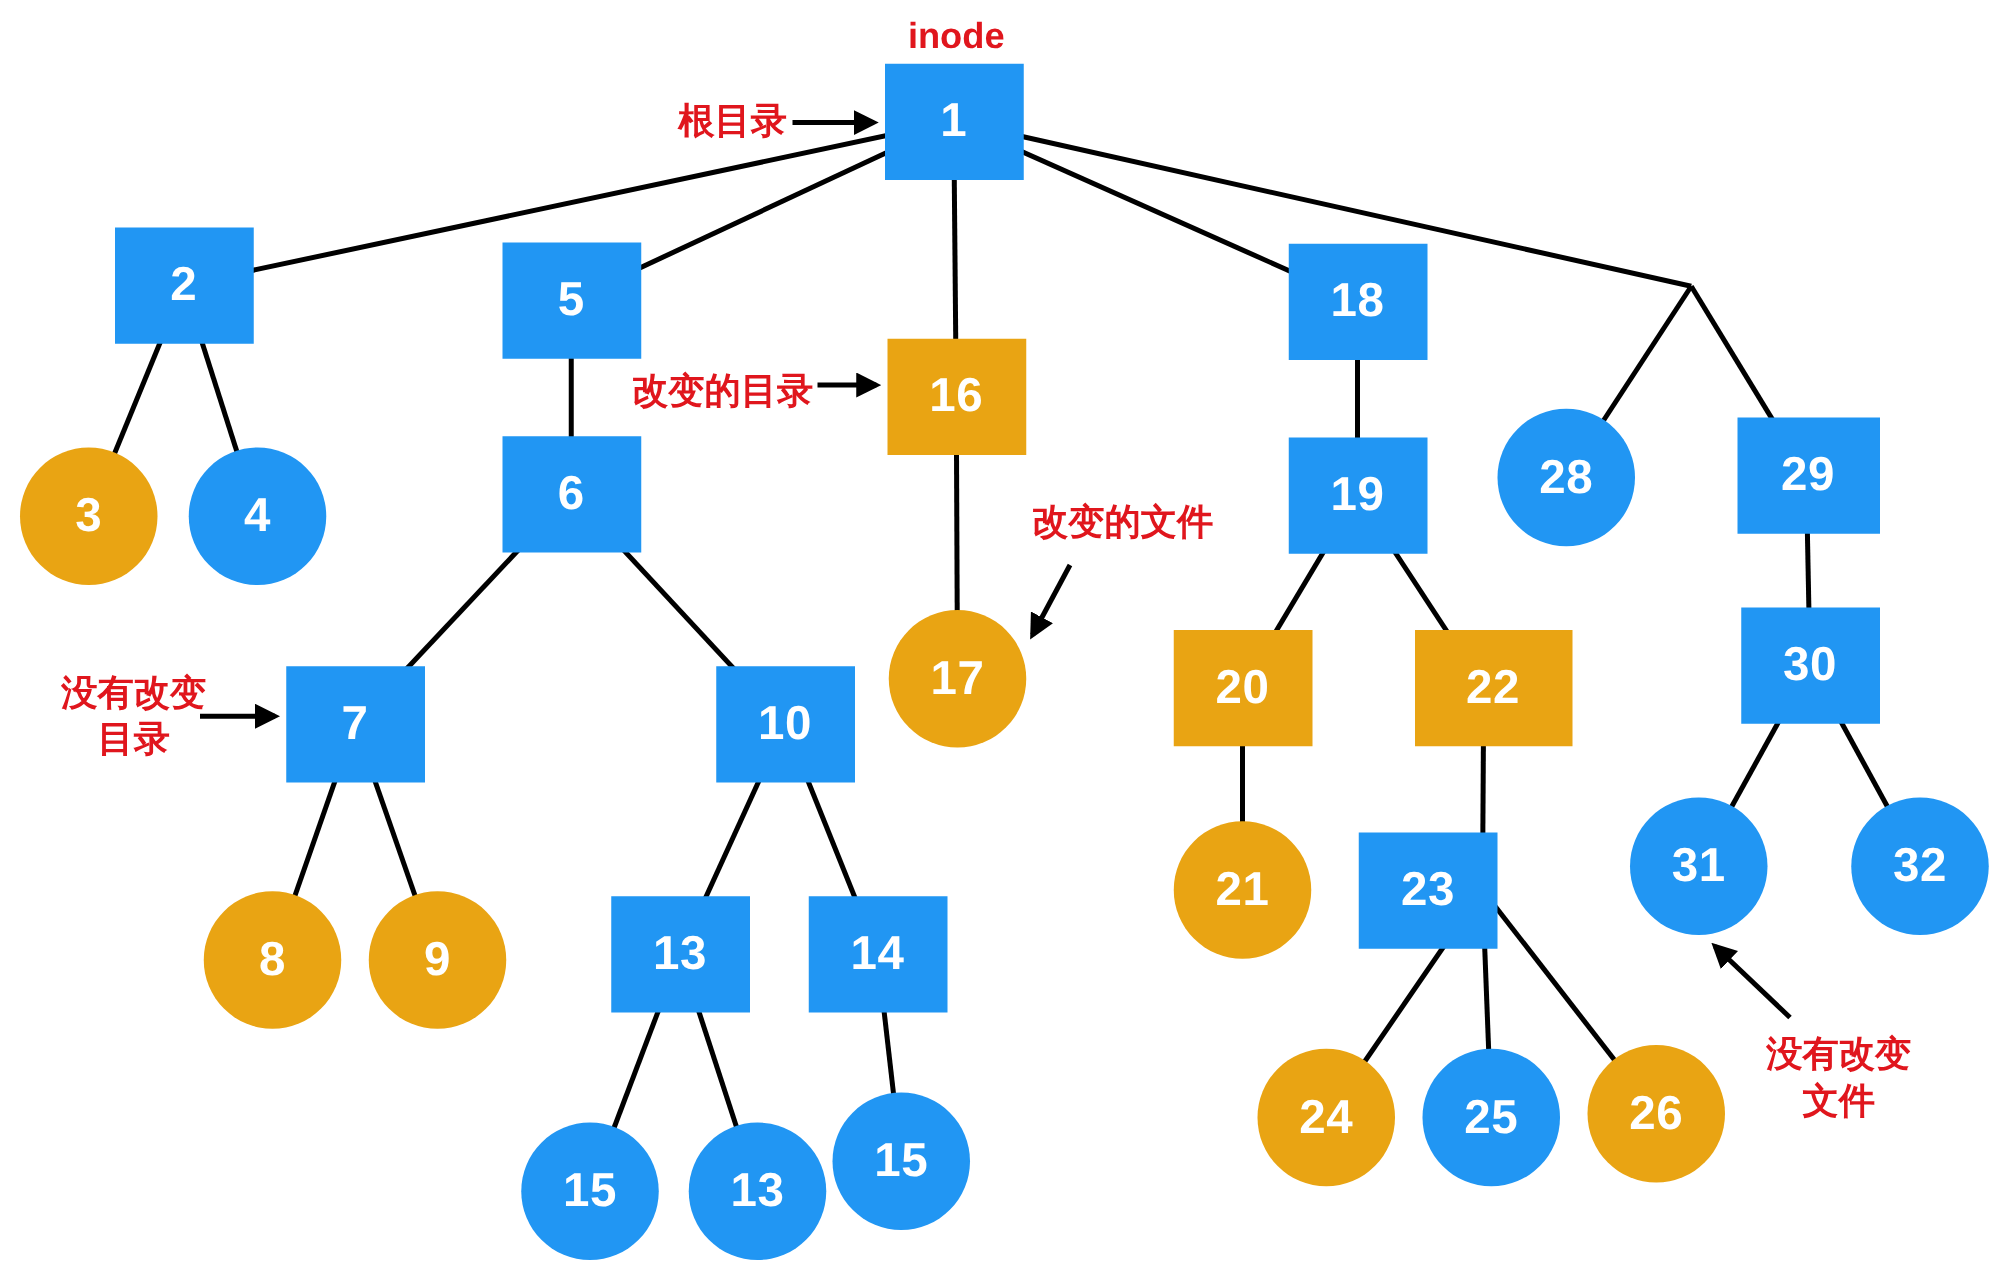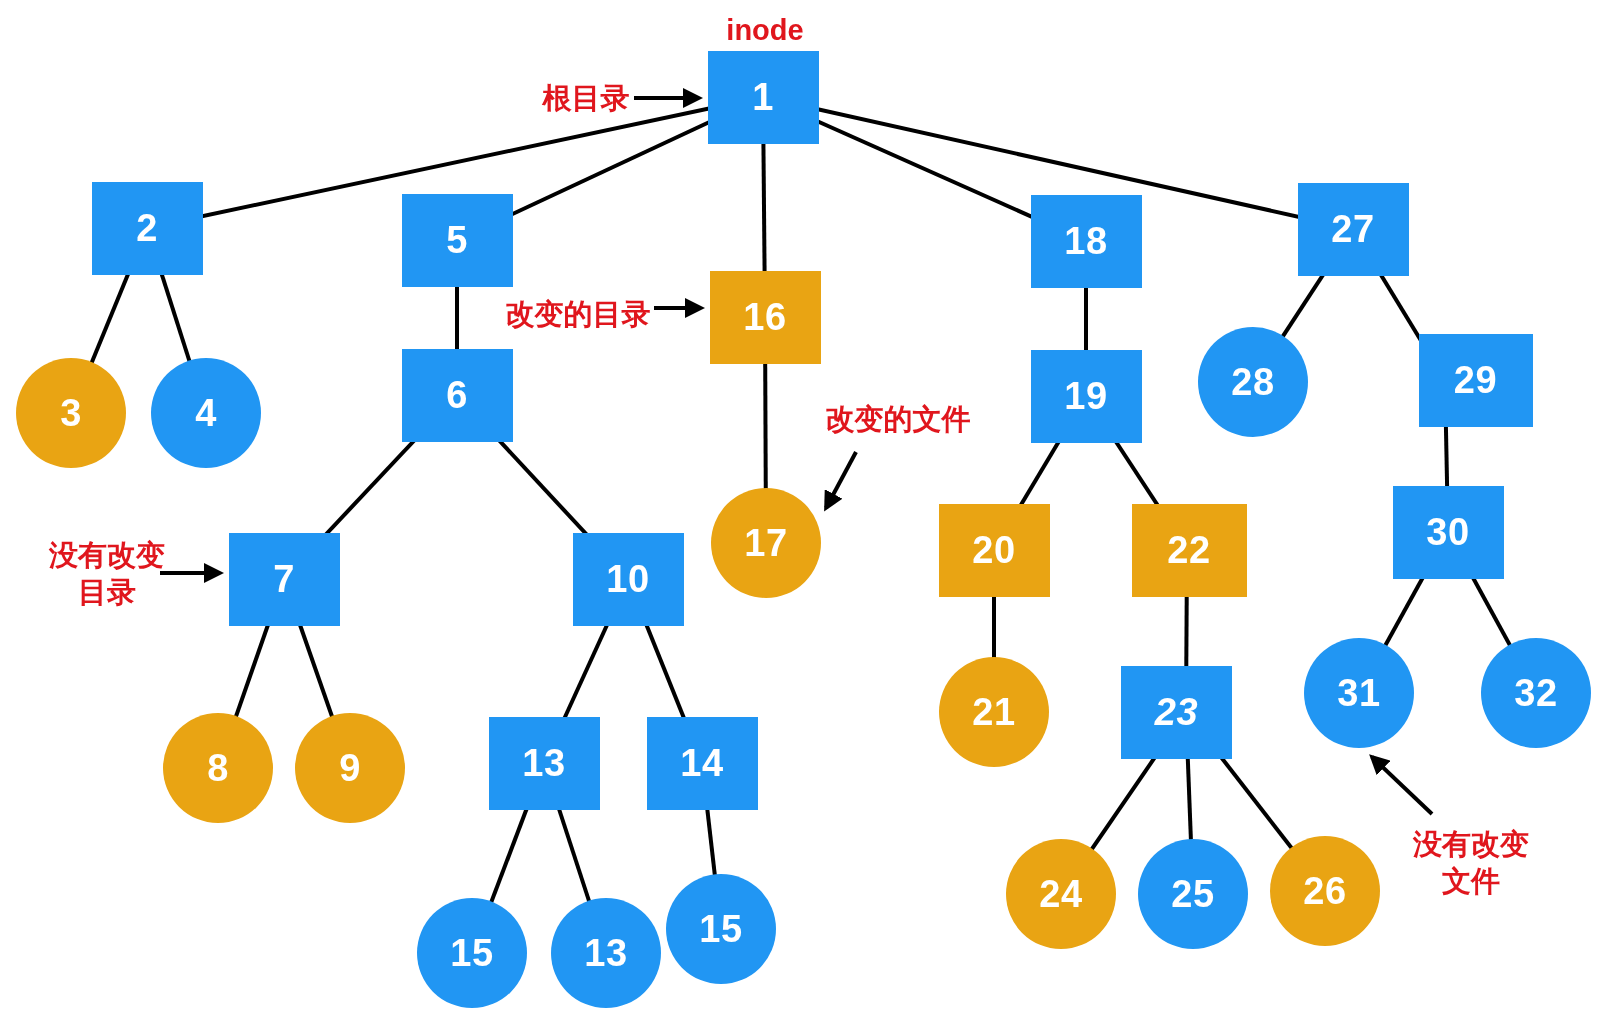--- a/index.html
+++ b/index.html
@@ -165,42 +165,39 @@
       </div>
       <div class="node square unchanged" style="left: 1030.5px; top: 349.5px; width: 111px; height: 93px;">
         <span>19</span>
       </div>
       <div class="node square changed" style="left: 938.5px; top: 503.5px; width: 111px; height: 93px;">
         <span>20</span>
       </div>
       <div class="node circle changed" style="left: 939px; top: 657px; width: 110px; height: 110px;">
         <span>21</span>
       </div>
-      <div class="node square changed" style="left: 1131.5px; top: 503.5px; width: 115px; height: 93px;">
+      <div class="node square changed" style="left: 1131.5px; top: 503.5px; width: 126px; height: 93px;">
         <span>22</span>
       </div>
-      <div class="node square unchanged" style="left: 1121px; top: 665.5px; width: 111px; height: 93px; font-style: italic;">
+      <div class="node square unchanged" style="left: 1087px; top: 665.5px; width: 111px; height: 93px;">
         <span>23</span>
       </div>
       <div class="node circle changed" style="left: 1006px; top: 839px; width: 110px; height: 110px;">
         <span>24</span>
       </div>
       <div class="node circle unchanged" style="left: 1138px; top: 839px; width: 110px; height: 110px;">
         <span>25</span>
       </div>
       <div class="node circle changed" style="left: 1270px; top: 836px; width: 110px; height: 110px;">
         <span>26</span>
       </div>
-      <div class="node square unchanged" style="left: 1297.5px; top: 182.5px; width: 111px; height: 93px;">
-        <span>27</span>
-      </div>
       <div class="node circle unchanged" style="left: 1198px; top: 327px; width: 110px; height: 110px;">
         <span>28</span>
       </div>
-      <div class="node square unchanged" style="left: 1389.5px; top: 333.5px; width: 114px; height: 93px; margin-left: 29px;">
+      <div class="node square unchanged" style="left: 1389.5px; top: 333.5px; width: 114px; height: 93px;">
         <span>29</span>
       </div>
       <div class="node square unchanged" style="left: 1392.5px; top: 485.5px; width: 111px; height: 93px;">
         <span>30</span>
       </div>
       <div class="node circle unchanged" style="left: 1304px; top: 638px; width: 110px; height: 110px;">
         <span>31</span>
       </div>
       <div class="node circle unchanged" style="left: 1481px; top: 638px; width: 110px; height: 110px;">
         <span>32</span>

